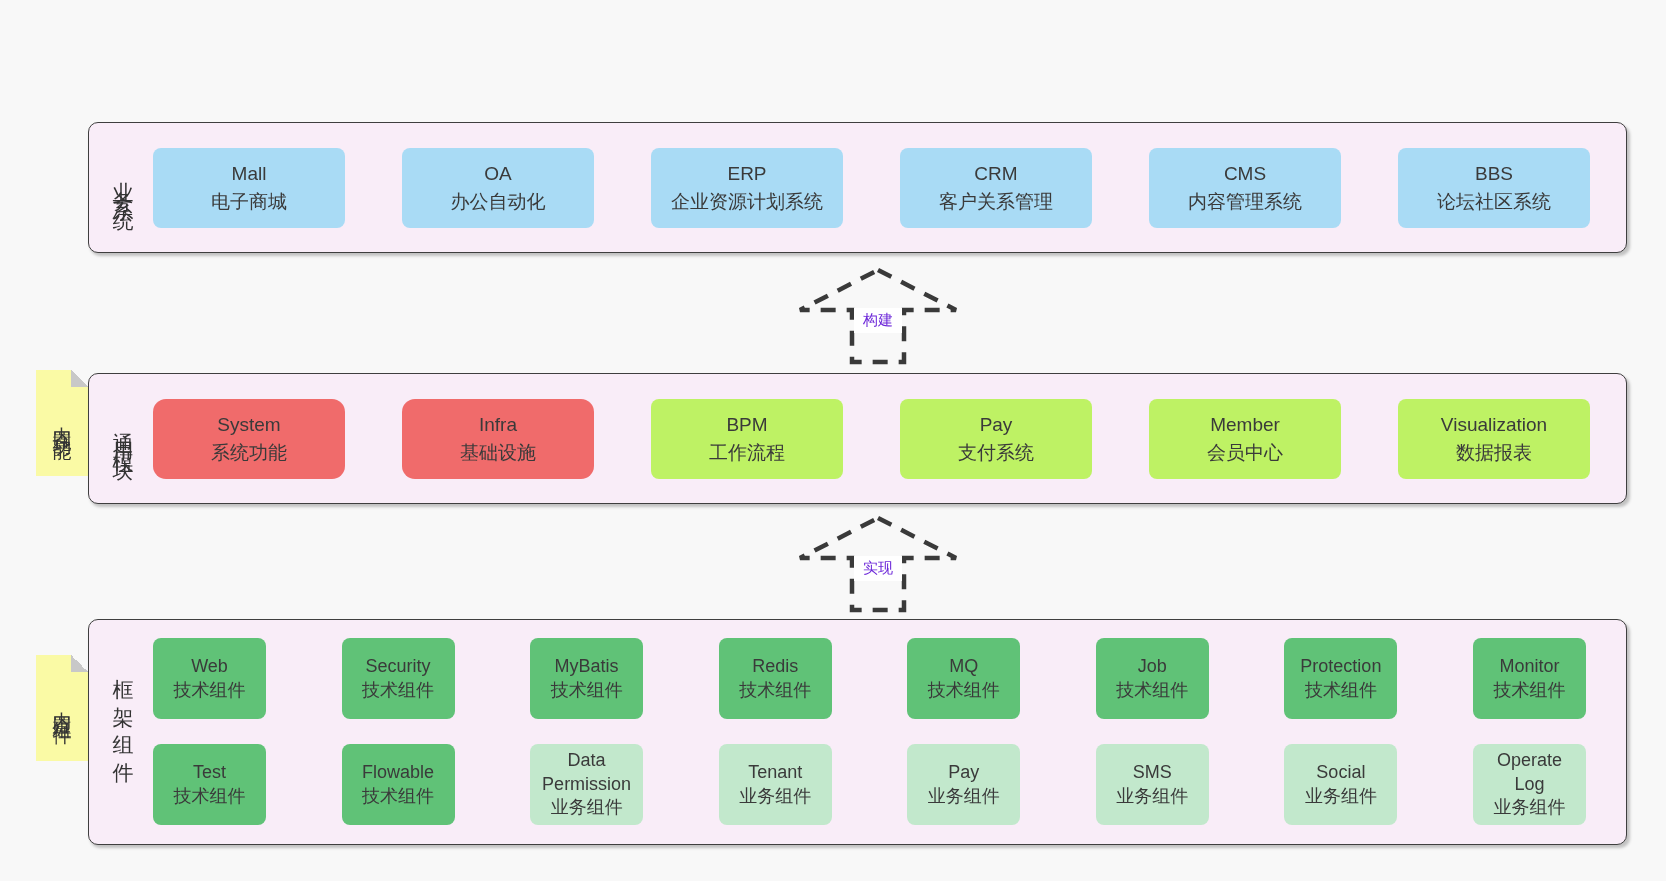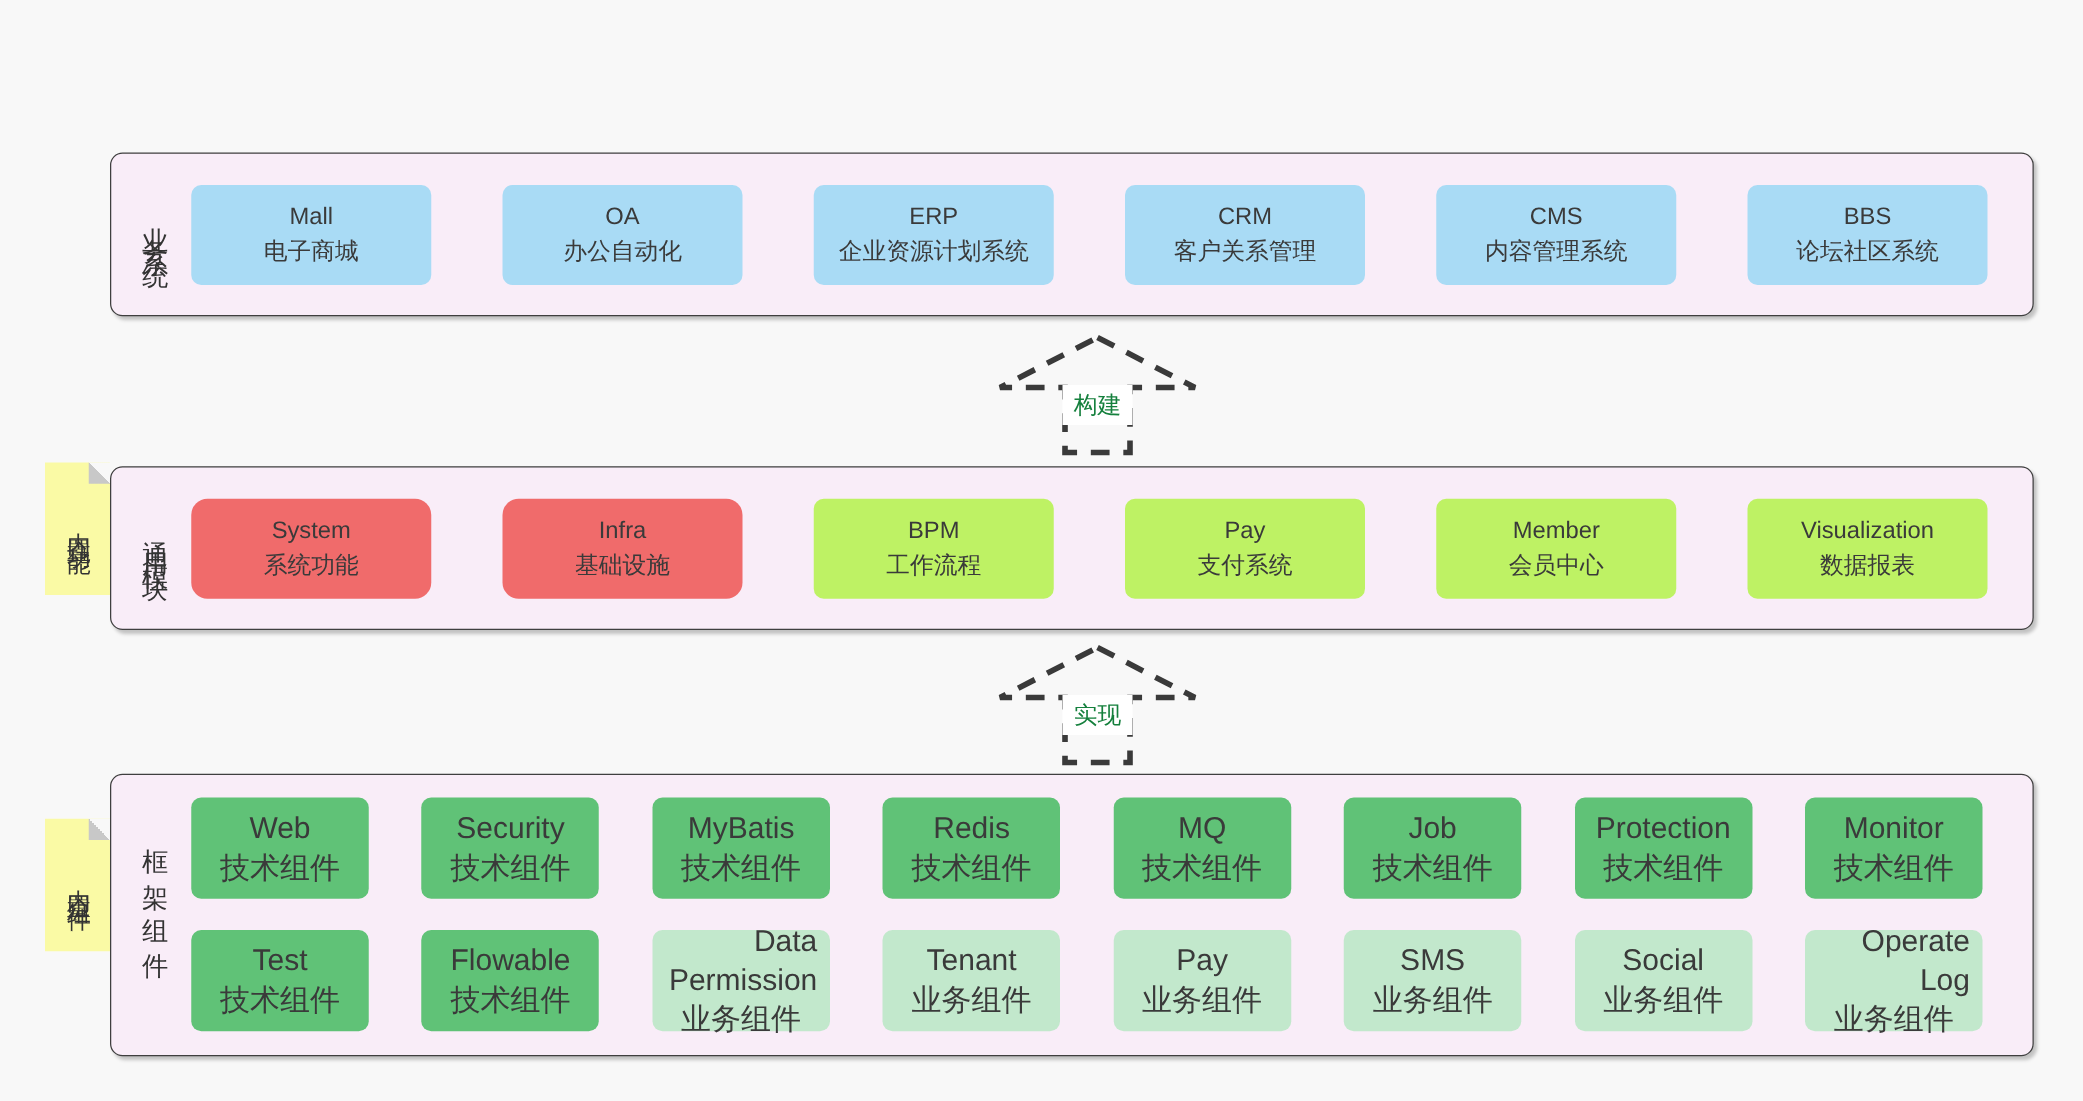--- a/index.html
+++ b/index.html
@@ -21,23 +21,23 @@
   .v-label.wide{letter-spacing:28px;transform:translateY(calc(-50% - 14px));}
 
   .boxes-row{position:absolute;left:64px;right:36px;top:25px;
     display:flex;justify-content:space-between;}
   .fw-row{position:absolute;left:64px;right:40px;display:flex;justify-content:space-between;}
   .fw-row.r1{top:18px;}
   .fw-row.r2{top:124px;}
 
   
   .box{display:flex;flex-direction:column;align-items:center;justify-content:center;
-    border-radius:8px;text-align:right;font-size:19px;line-height:1.45;
+    border-radius:8px;text-align:center;font-size:19px;line-height:1.45;
     width:192px;height:80px;box-sizing:border-box;padding:2px 8px;}
-  .box.small{width:142px;height:81px;font-size:24px;line-height:1.3;padding:2px 10px;}
+  .box.small{width:113px;height:81px;font-size:18px;line-height:1.3;padding:2px 10px;}
   .box .en{display:block;}
   .box .zh{display:block;}
   .blue{background:#a9dbf5;}
   .red{background:#f06b6b;border-radius:13px;}
   .pink{background:#bef264;}
   .green{background:#60c277;}
   .green-light{background:#c2e8cc;}
 
   
   .tab{position:absolute;left:36px;width:52px;height:106px;background:#fafaa5;}
@@ -49,21 +49,21 @@
     transform:translate(-50%,calc(-50% - 2px));
     writing-mode:vertical-rl;text-orientation:upright;
     font-size:19px;letter-spacing:5px;color:#333;white-space:nowrap;}
 
   
   .arrow{position:absolute;left:790px;width:176px;height:106px;}
   .arrow-1{top:264px;}
   .arrow-2{top:512px;}
   .arrow svg{position:absolute;left:0;top:0;}
   .arrow-label{position:absolute;left:50%;top:44px;transform:translateX(-50%);
-    background:#ffffff;padding:3px 9px;font-size:19px;color:#15803d;white-space:nowrap;}
+    background:#ffffff;padding:3px 9px;font-size:15px;color:#6d28d9;white-space:nowrap;}
 </style>
 </head>
 <body>
 
 <div class="page">
 
   <div class="tab tab1">
     <div class="fold"></div>
     <div class="v-text">内置功能</div>
   </div>

